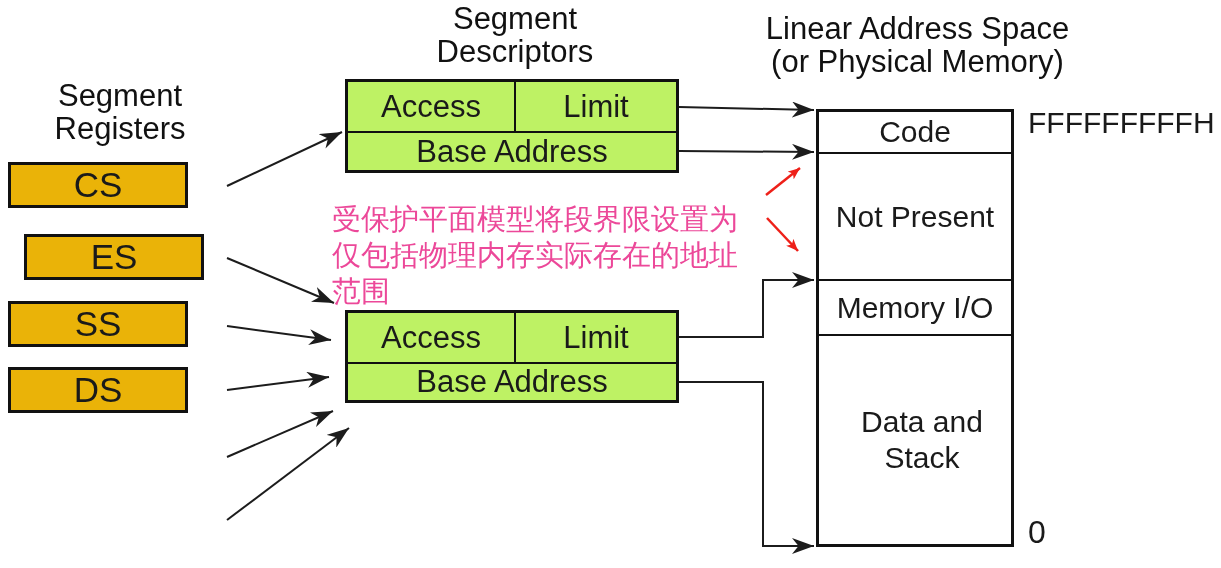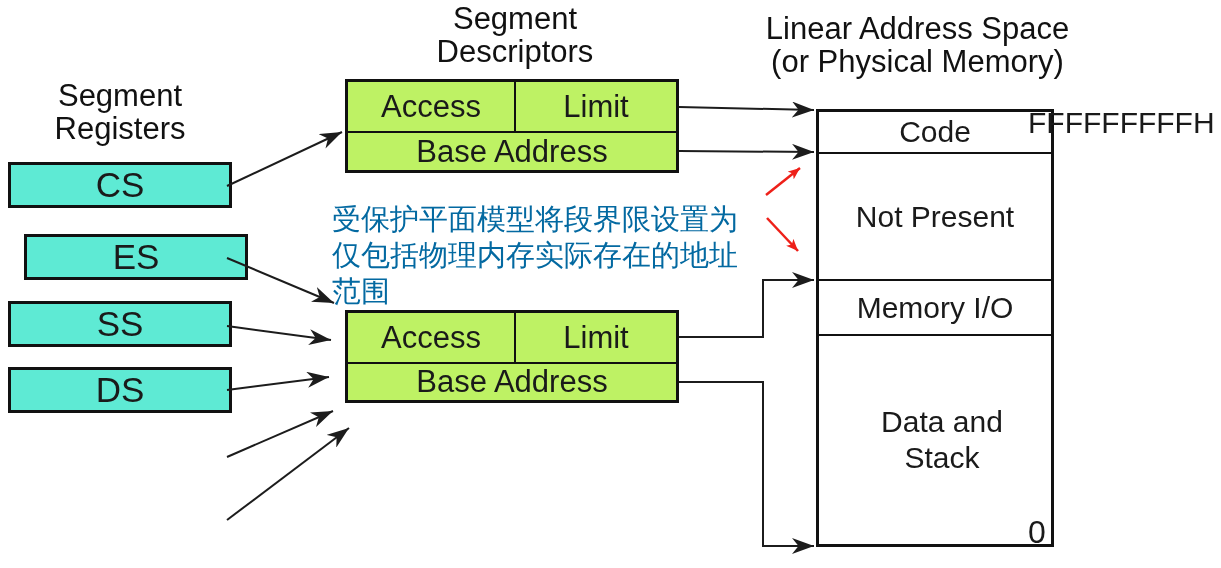--- a/index.html
+++ b/index.html
@@ -18,26 +18,26 @@
     line-height:33px;
     white-space:pre-line;
     color:#111111;
   }
   #heading-registers{left:10px;top:79px;width:220px;}
   #heading-descriptors{left:375px;top:2px;width:280px;}
   #heading-linear{left:745px;top:12px;width:345px;}
 
   .reg-box{
     position:absolute;
-    left:8px;width:224px;height:46px;
+    left:8px;width:180px;height:46px;
     border:3px solid #111111;
     box-sizing:border-box;
     display:flex;align-items:center;justify-content:center;
     font-size:35px;
-    background:#5eead4;
+    background:#eab308;
   }
   #reg-cs{top:162px;} #reg-es{top:234px;margin-left:16px;} #reg-ss{top:301px;}
   #reg-ds{top:367px;} #reg-fs{top:434px;} #reg-gs{top:501px;}
 
   .descriptor{
     position:absolute;
     left:345px;width:334px;
     border:3px solid #111111;
     box-sizing:border-box;
     background:#bef264;
@@ -68,21 +68,21 @@
     position:absolute;
     left:332px;top:201px;
     font-size:29px;
     line-height:36px;
     white-space:pre-line;
     color:#58585b;
   }
 
   #memory-box{
     position:absolute;
-    left:816px;top:109px;width:238px;height:438px;
+    left:816px;top:109px;width:198px;height:438px;
     border:3px solid #111111;
     box-sizing:border-box;
     background:#ffffff;
     display:flex;flex-direction:column;
     font-size:30px;
   }
   .mem-section{
     display:flex;align-items:center;justify-content:center;
     text-align:center;
     white-space:pre-line;
@@ -143,21 +143,21 @@
   </div>
 
   <div class="descriptor" id="descriptor-2">
     <div class="desc-top">
       <div class="desc-cell-access">Access</div>
       <div class="desc-cell-limit">Limit</div>
     </div>
     <div class="desc-base">Base Address</div>
   </div>
 
-  <div id="annotation-cn" style="color: #0369a1;">受保护平面模型将段界限设置为
+  <div id="annotation-cn" style="color: #ec4899;">受保护平面模型将段界限设置为
 仅包括物理内存实际存在的地址
 范围</div>
 
   <div id="memory-box">
     <div class="mem-section" id="mem-code">Code</div>
     <div class="mem-section" id="mem-notpresent">Not Present</div>
     <div class="mem-section" id="mem-memio">Memory I/O</div>
     <div class="mem-section" id="mem-datastack">Data and
 Stack</div>
   </div>

